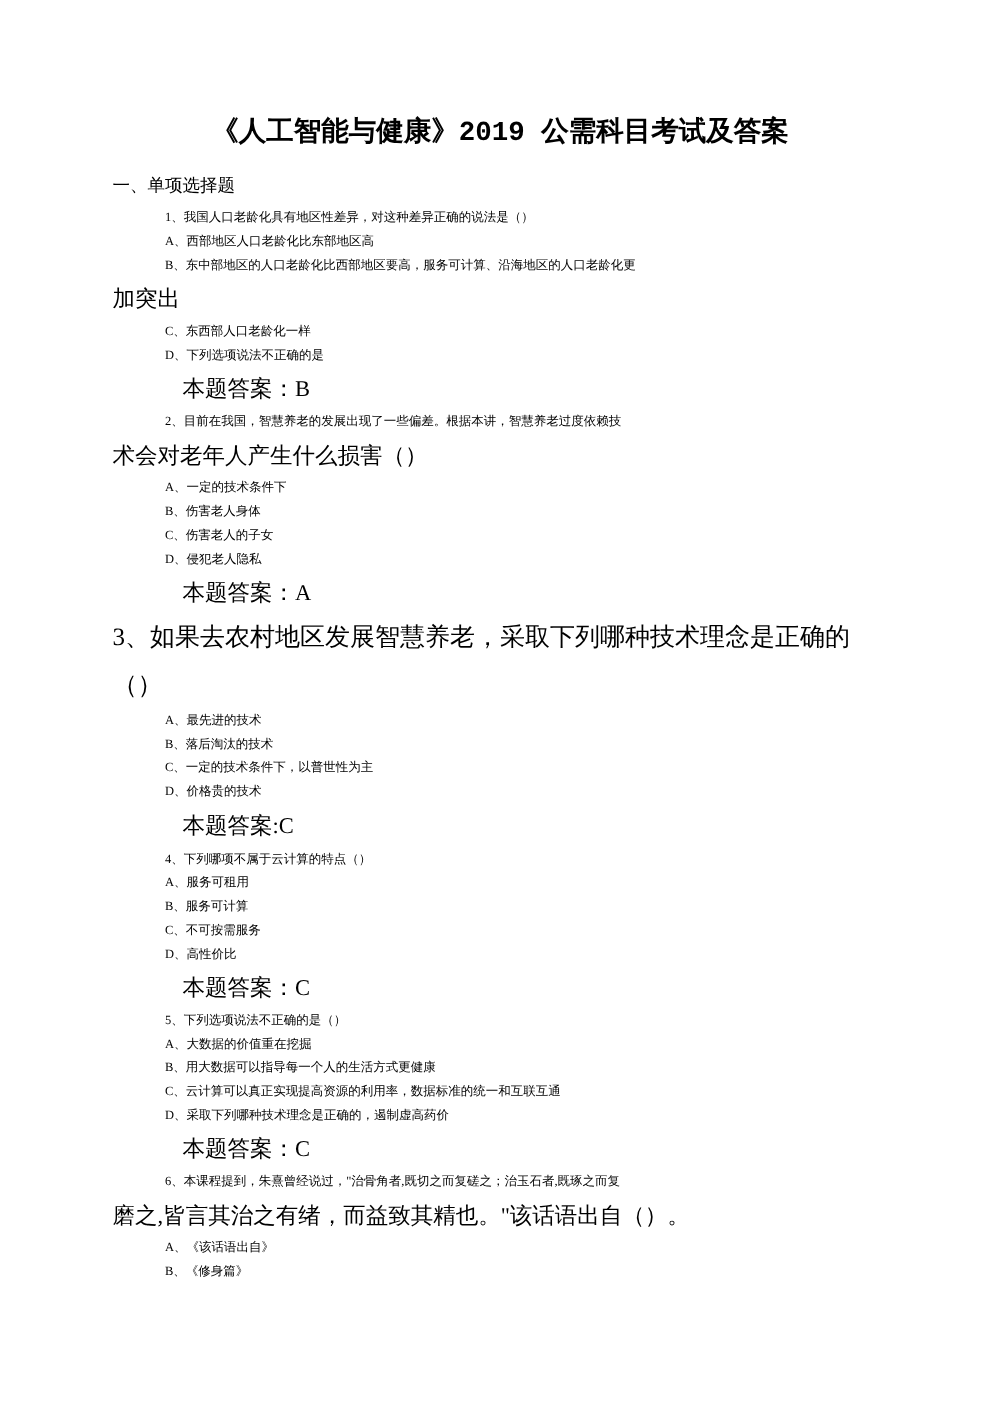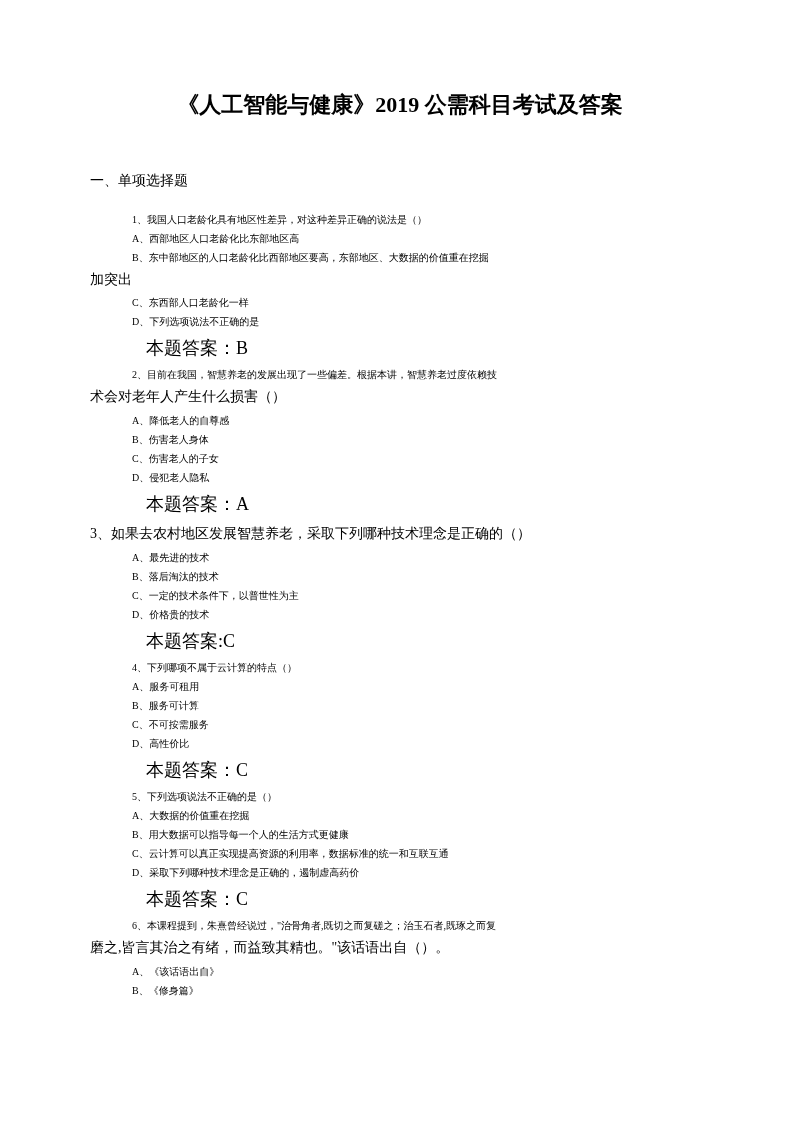--- a/index.html
+++ b/index.html
@@ -12,41 +12,41 @@
       height: 1132px;
       background: #ffffff;
       font-family: "SimSun", "宋体", serif;
       padding: 90px 90px 40px 90px;
       color: #000000;
     }
     .title {
       text-align: center;
       font-size: 22px;
       font-weight: bold;
-      margin-bottom: 48px;
-      font-family: Liberation Serif, serif;
+      margin-bottom: 17px;
+      font-family: Liberation Mono, monospace;
     }
     .section-header {
       font-size: 14px;
       line-height: 1.9;
-      margin-bottom: 15px;
+      margin-bottom: 1px;
     }
     .question {
       font-size: 10px;
       line-height: 1.9;
       padding-left: 42px;
       text-indent: 0;
     }
     .question-no-indent {
-      font-size: 14px;
+      font-size: 20px;
       line-height: 1.9;
       padding-left: 0;
     }
     .continuation {
-      font-size: 14px;
+      font-size: 18px;
       line-height: 1.9;
       padding-left: 0;
     }
     .option {
       font-size: 10px;
       line-height: 1.9;
       padding-left: 42px;
     }
     .answer {
       font-size: 18px;
@@ -56,29 +56,29 @@
   </style>
 </head>
 <body>
 
 <div class="title">《人工智能与健康》2019 公需科目考试及答案</div>
 
 <div class="section-header">一、单项选择题</div>
 
 <div class="question"><span>1、</span><span>我国人口老龄化具有地区性差异，对这种差异正确的说法是（）</span></div>
 <div class="option">A、西部地区人口老龄化比东部地区高</div>
-<div class="option">B、东中部地区的人口老龄化比西部地区要高，东部地区、大数据的价值重在挖掘</div>
+<div class="option">B、东中部地区的人口老龄化比西部地区要高，服务可计算、沿海地区的人口老龄化更</div>
 <div class="continuation">加突出</div>
 <div class="option">C、东西部人口老龄化一样</div>
 <div class="option">D、下列选项说法不正确的是</div>
 <div class="answer">本题答案：B</div>
 
 <div class="question"><span>2、</span><span>目前在我国，智慧养老的发展出现了一些偏差。根据本讲，智慧养老过度依赖技</span></div>
 <div class="continuation">术会对老年人产生什么损害（）</div>
-<div class="option">A、降低老人的自尊感</div>
+<div class="option">A、一定的技术条件下</div>
 <div class="option">B、伤害老人身体</div>
 <div class="option">C、伤害老人的子女</div>
 <div class="option">D、侵犯老人隐私</div>
 <div class="answer">本题答案：A</div>
 
 <div class="question-no-indent"><span>3、</span><span>如果去农村地区发展智慧养老，采取下列哪种技术理念是正确的（）</span></div>
 <div class="option">A、最先进的技术</div>
 <div class="option">B、落后淘汰的技术</div>
 <div class="option">C、一定的技术条件下，以普世性为主</div>
 <div class="option">D、价格贵的技术</div>

